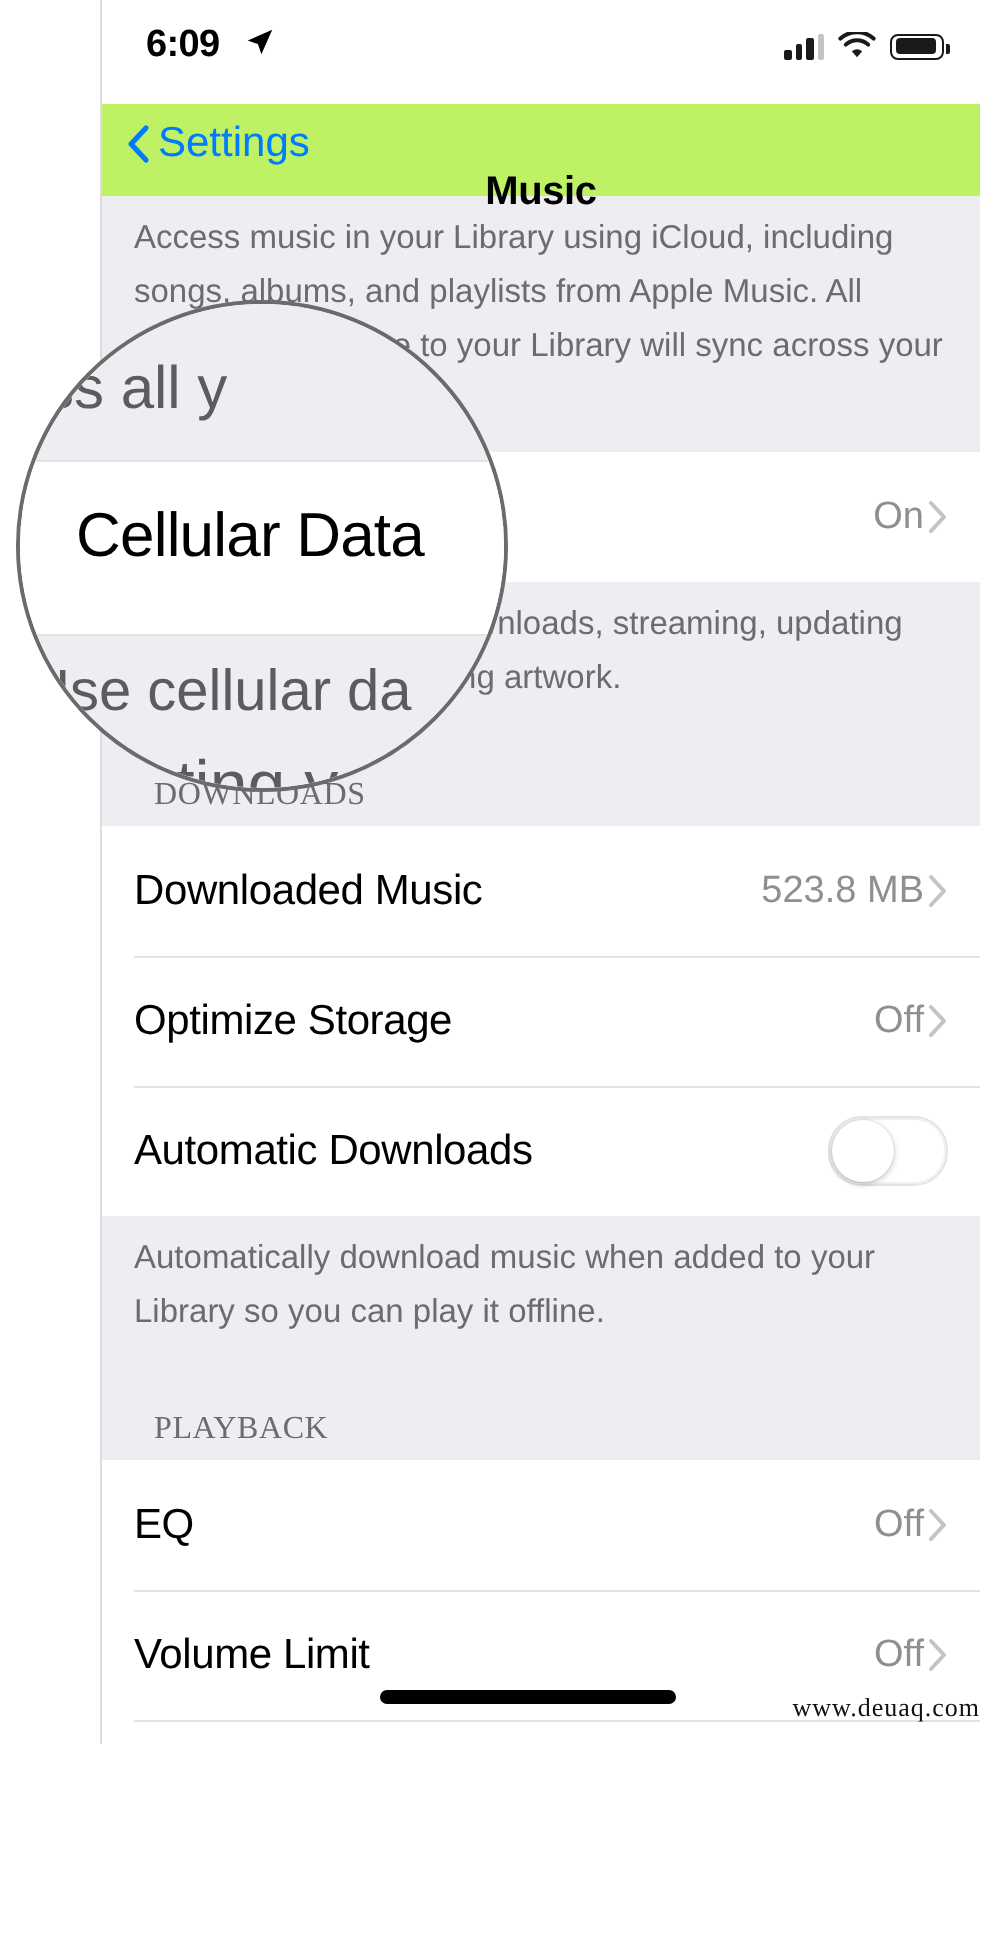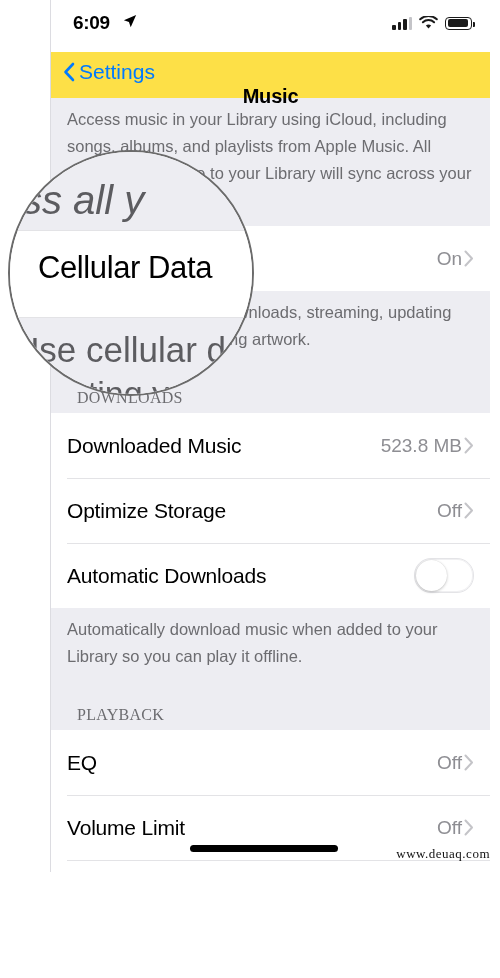--- a/index.html
+++ b/index.html
@@ -103,21 +103,21 @@
     width: 20px;
     background: #1a1a1a;
     border-radius: 2px;
     display: block;
   }
 
   
   .navbar {
     position: relative;
     height: 46px;
-    background: #fde047;
+    background: #bef264;
   }
   .nav-back {
     position: absolute;
     left: 12px;
     top: 8px;
     display: flex;
     align-items: center;
     color: #007aff;
     font-size: 21px;
   }
@@ -264,39 +264,38 @@
     left: 0;
     right: 0;
     top: 166px;
     bottom: 0;
     background: #ededf2;
   }
   .mag-text-above {
     position: absolute;
     left: 12px;
     top: 26px;
-    font-size: 40px;
+    font-size: 30px;
     color: #5c5c60;
     white-space: nowrap;
-    font-style: italic;
   }
   .mag-text-main {
     position: absolute;
     left: 28px;
     top: 98px;
     font-size: 31px;
     color: #000;
     letter-spacing: -0.4px;
     white-space: nowrap;
   }
   .mag-text-below1 {
     position: absolute;
     left: 4px;
     top: 178px;
-    font-size: 35px;
+    font-size: 29px;
     color: #5c5c60;
     white-space: nowrap;
   }
   .mag-text-below2 {
     position: absolute;
     left: 40px;
     top: 222px;
     font-size: 34px;
     color: #5c5c60;
     white-space: nowrap;

